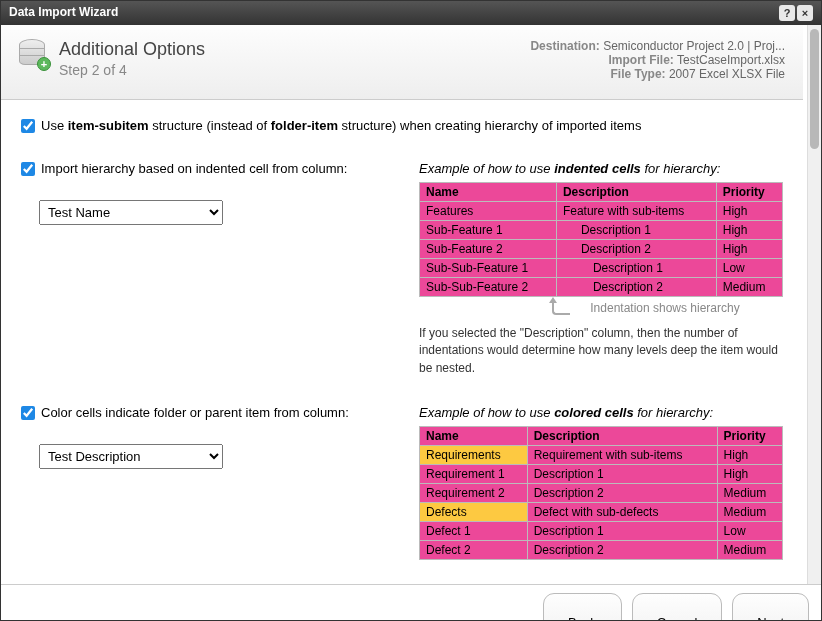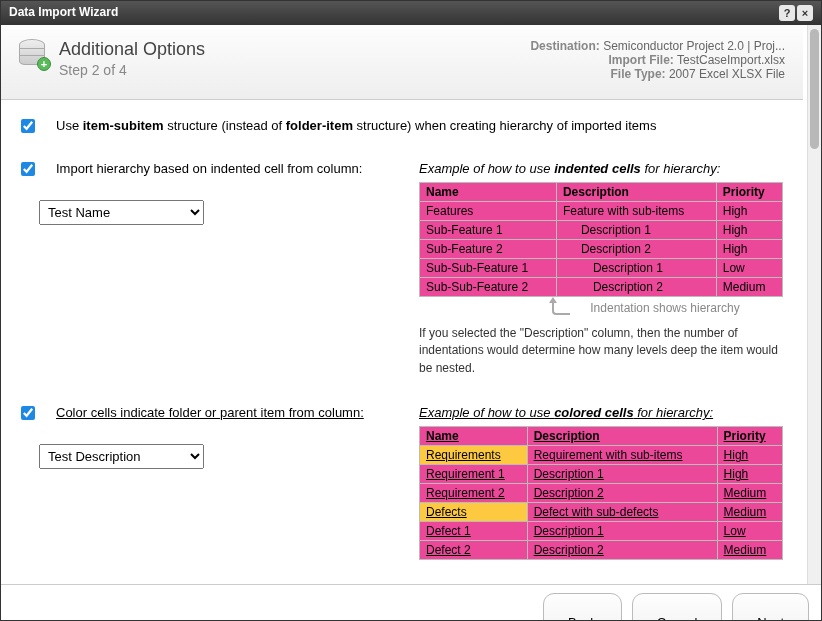--- a/index.html
+++ b/index.html
@@ -108,35 +108,35 @@
       justify-content: center;
       border: 1px solid #3a913a;
     }
     .header-title { font-size: 18px; color: #444; }
     .header-step { font-size: 14px; color: #888; margin-top: 2px; }
     .header-meta { text-align: right; font-size: 12px; color: #666; }
     .header-meta .label { color: #888; font-weight: bold; }
     .body {
       padding: 18px 20px;
     }
-    .opt-row { display: flex; align-items: center; gap: 21px; margin-bottom: 8px; }
+    .opt-row { display: flex; align-items: center; gap: 6px; margin-bottom: 8px; }
     input[type=checkbox] {
       width: 14px;
       height: 14px;
       accent-color: #1e88e5;
     }
     .two-col {
       display: flex;
       gap: 28px;
       margin-top: 28px;
     }
     .col-left { width: 370px; }
     .col-right { flex: 1; }
     select {
-      width: 165px;
+      width: 184px;
       padding: 3px 4px;
       font-size: 13px;
       margin-top: 16px;
       margin-left: 18px;
     }
     .example-title {
       font-style: italic;
       margin-bottom: 6px;
       font-size: 13px;
     }
@@ -284,21 +284,21 @@
               </tbody>
           </table>
           <div class="hint-row">
             <div class="arrow-up"></div>
             <span>Indentation shows hierarchy</span>
           </div>
           <div class="explain">If you selected the "Description" column, then the number of indentations would determine how many levels deep the item would be nested.</div>
         </div>
       </div>
 
-      <div class="two-col" style="text-decoration:underline;">
+      <div class="two-col" style="">
         <div class="col-left">
           <div class="opt-row">
             <input type="checkbox" checked="" style="">
             <label>Color cells indicate folder or parent item from column:</label>
           </div>
           <select>
             <option>Test Description</option>
           </select>
         </div>
         <div class="col-right">

